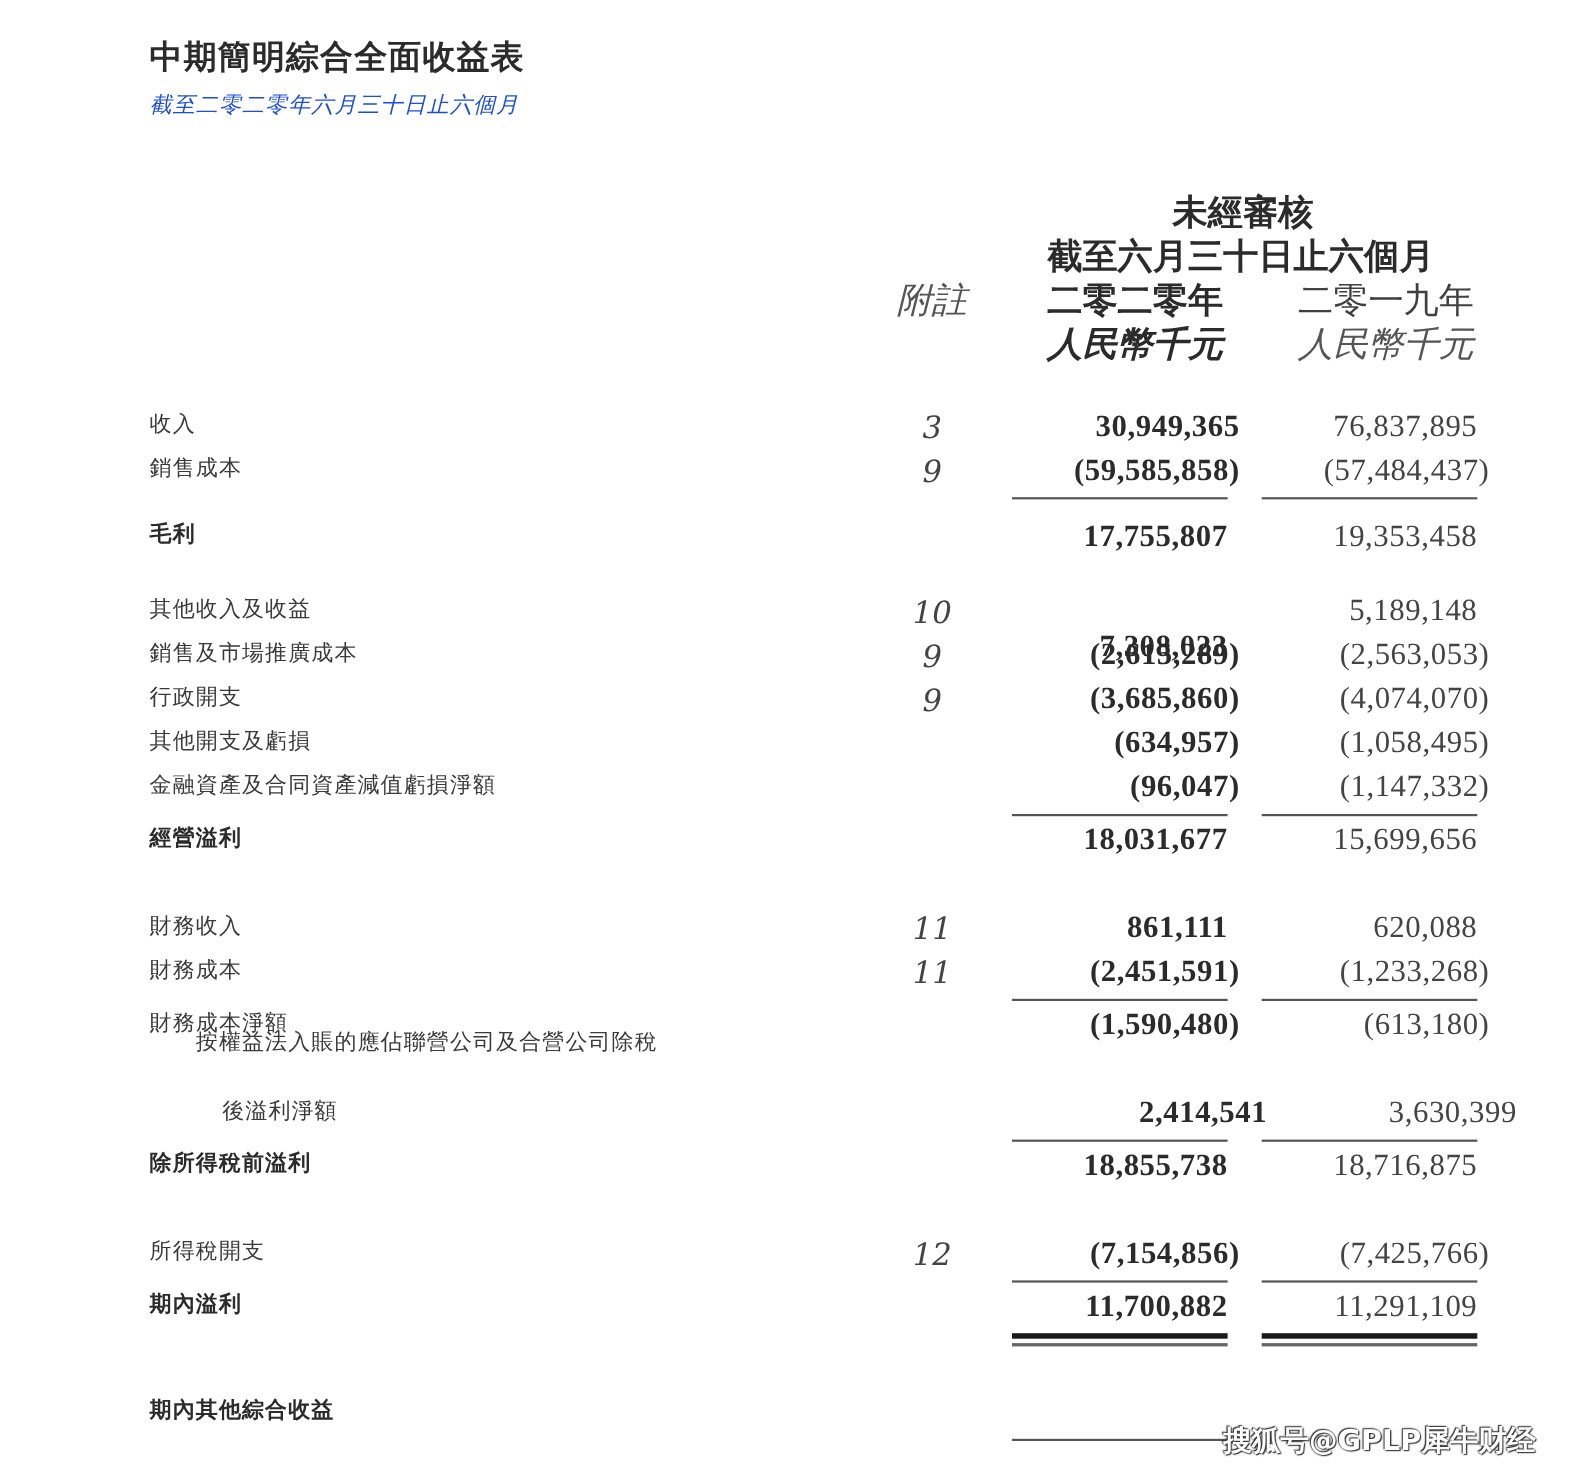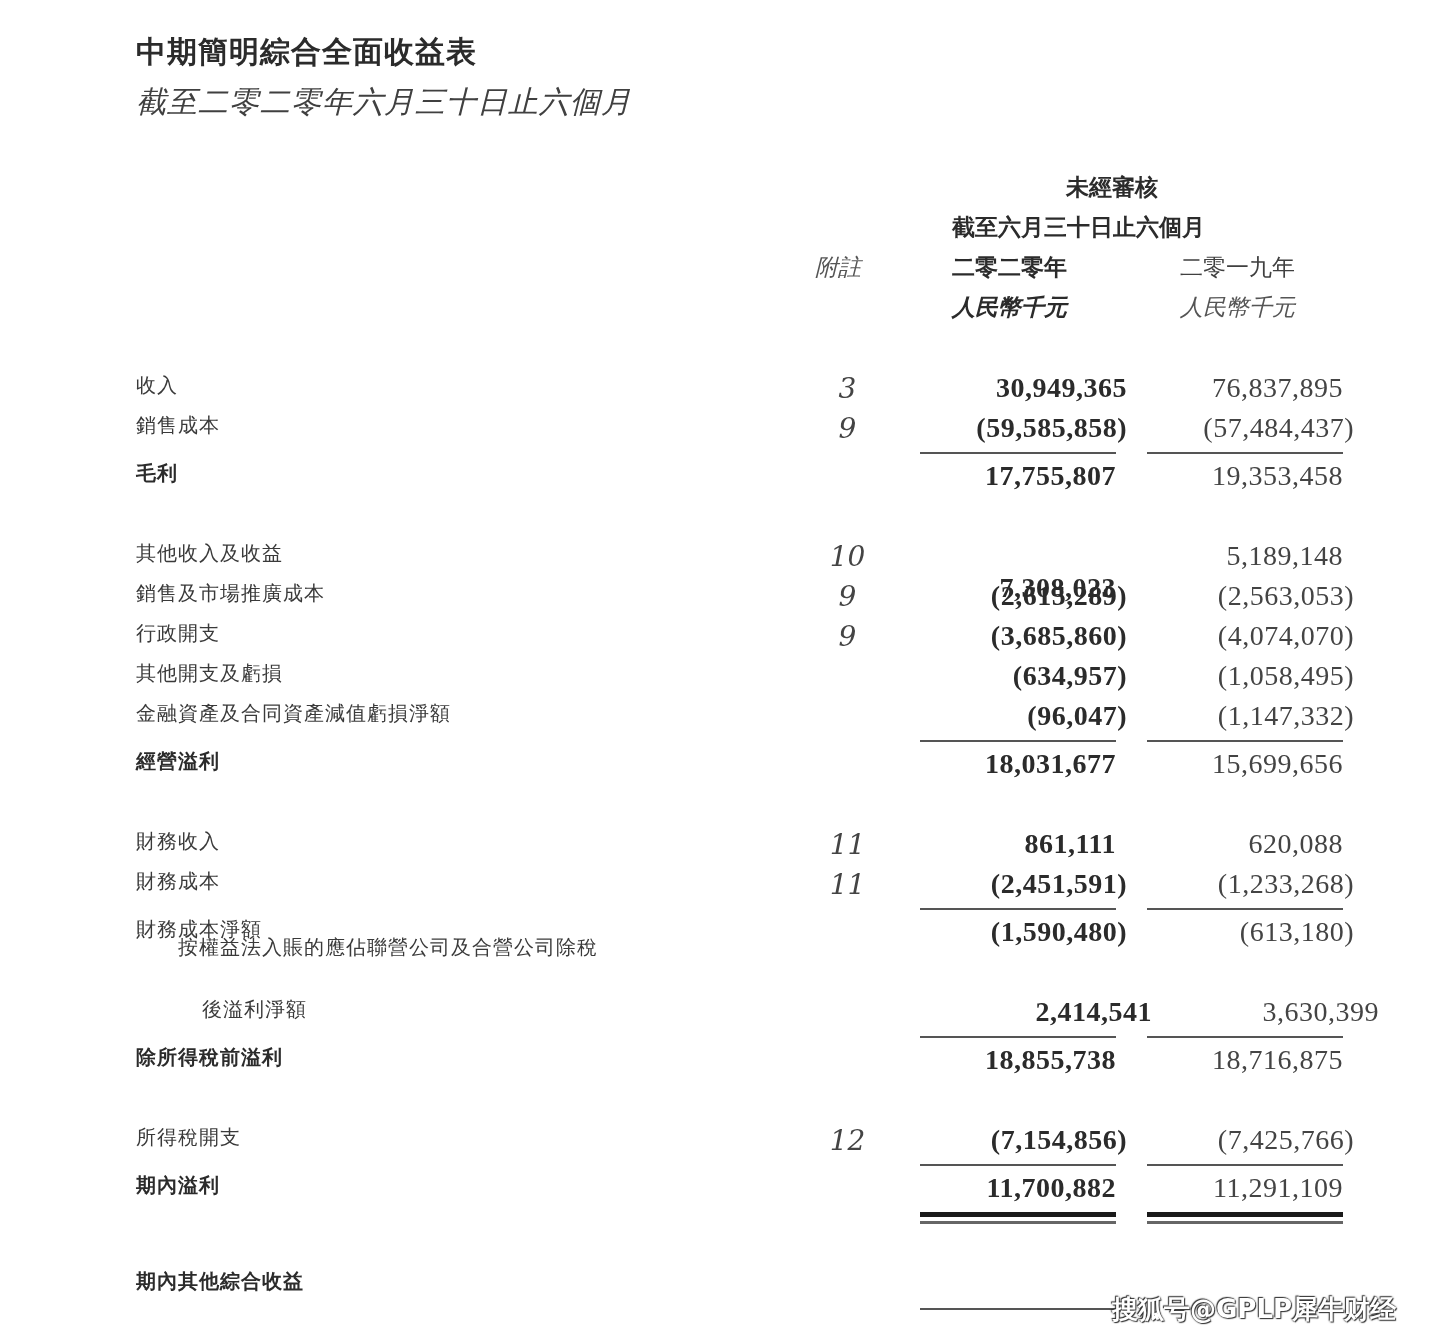--- a/index.html
+++ b/index.html
@@ -1,22 +1,22 @@
 <!DOCTYPE html>
 <html><head>
 <meta charset="utf-8">
 <style>
   html, body { margin: 0; padding: 0; background: #ffffff; }
   body { width: 1441px; height: 1341px; position: relative; overflow: hidden;
          font-family: "DejaVu Serif", "Liberation Serif", serif; color: #333333; }
   .title { position: absolute; left: 136px; top: 32px; font-size: 30px; font-weight: bold;
            font-family: "DejaVu Sans", "Liberation Sans", sans-serif; color: #2b2b2b; letter-spacing: 1px; }
-  .subtitle { position: absolute; left: 136px; top: 82px; font-size: 30px; font-style: italic;
-              color: #404040; letter-spacing: 1px; }
-  .hdr { position: absolute; font-size: 23px; white-space: nowrap; }
+  .subtitle { position: absolute; left: 136px; top: 82px; font-size: 20px; font-style: italic;
+              color: #1d4ed8; letter-spacing: 1px; }
+  .hdr { position: absolute; font-size: 32px; white-space: nowrap; }
   .hdr.bold { font-weight: bold; color: #2b2b2b; font-family: "DejaVu Sans", "Liberation Sans", sans-serif; }
   .hdr.ital { font-style: italic; color: #555; }
   .hdr.bolditalic { font-style: italic; font-weight: bold; color: #2b2b2b; }
   .row { position: absolute; left: 0; width: 1441px; height: 40px; }
   .row .label { position: absolute; left: 136px; font-size: 20px; color: #3a3a3a; white-space: nowrap; letter-spacing: 1px; }
   .row.total .label { font-weight: bold; font-family: "DejaVu Sans", "Liberation Sans", sans-serif; color: #2b2b2b; }
   .row .label.indent { left: 166px; }
   .row .note { position: absolute; left: 800px; width: 95px; text-align: center; font-size: 28px;
                font-style: italic; color: #444; }
   .row .v1 { position: absolute; right: 314px; font-size: 28px; font-weight: bold; color: #2b2b2b;
@@ -53,21 +53,21 @@
   <span class="v2" style="right:98px;margin-left:32px;">76,837,895</span>
 </div>
 <div class="row" style="top:412px;">
   <span class="label">銷售成本</span>
   <span class="note">9</span>
   <span class="v1" style="right:314px;">(59,585,858)</span>
   <span class="v2">(57,484,437)</span>
 </div>
 <div class="rule c1" style="top:452px;"></div>
 <div class="rule c2" style="top:452px;"></div>
-<div class="row total" style="top:460px;text-align:right;">
+<div class="row total" style="top:472px;text-align:right;">
   <span class="label">毛利</span>
   <span class="v1" style="right:325px;">17,755,807</span>
   <span class="v2" style="right:98px;">19,353,458</span>
 </div>
 
 <div class="row" style="top:540px;">
   <span class="label">其他收入及收益</span>
   <span class="note">10</span>
   <span class="v1" style="right:325px;margin-top:32px;">7,308,023</span>
   <span class="v2" style="right:98px;">5,189,148</span>

